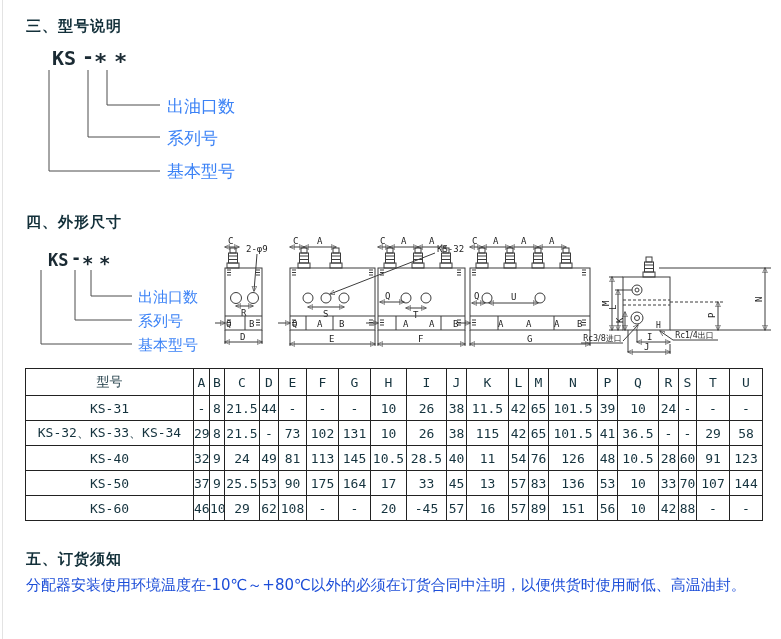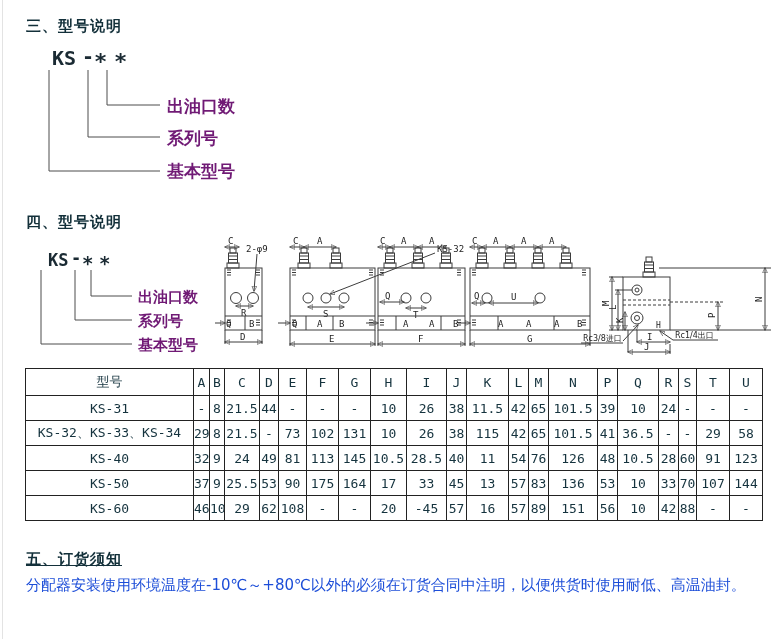--- a/index.html
+++ b/index.html
@@ -6,21 +6,21 @@
   .page { position:relative; width:781px; height:639px; background:#ffffff; overflow:hidden;
           font-family:"DejaVu Sans", sans-serif; color:#17343f; }
   .edge-line { position:absolute; left:2px; top:0; width:1px; height:639px; background:#e3e3e3; }
 
   .sec-h { position:absolute; left:26px; margin:0; font-size:15px; font-weight:bold;
            color:#13303a; letter-spacing:1px; white-space:nowrap; }
 
   .code-txt { position:absolute; font-family:"DejaVu Sans Mono", monospace; font-weight:bold;
               color:#1a2a33; white-space:nowrap;margin-left:12px; }
 
-  .md-label { position:absolute; color:#701a75; font-weight:700; white-space:nowrap; }
+  .md-label { position:absolute; color:#3b82f6; font-weight:400; white-space:nowrap; }
   .md-label.big { font-size:17px; }
   .md-label.small { font-size:15px; }
 
   .lines-svg, .draw-svg { position:absolute; }
   .lines-svg polyline { fill:none; stroke:#4d4d4d; stroke-width:1; }
 
   .draw-svg { left:213px; top:236px; }
   .draw-svg rect, .draw-svg path, .draw-svg line, .draw-svg circle, .draw-svg polyline
       { stroke:#3c3c3c; stroke-width:1; fill:none; }
   .draw-svg .dash { stroke-dasharray:3,2; }
@@ -54,21 +54,21 @@
 
   <svg class="lines-svg" style="left:0; top:0;" width="340" height="185">
     <polyline points="49,70 49,171 160,171"></polyline>
     <polyline points="88,70 88,137 160,137"></polyline>
     <polyline points="107,70 107,105 160,105"></polyline>
   </svg>
   <span class="md-label big" style="left:167px; top:95px;">出油口数</span>
   <span class="md-label big" style="left:167px; top:127px;">系列号</span>
   <span class="md-label big" style="left:167px; top:160px;">基本型号</span>
 
-  <h3 class="sec-h" style="top:213px;">四、型号说明</h3>
+  <h3 class="sec-h" style="top:213px;">四、外形尺寸</h3>
 
   <span class="code-txt" style="left:36px; top:250px; font-size:17px;">KS</span>
   <span class="code-txt" style="left:59px; top:248px; font-size:17px;">-</span>
   <span class="code-txt" style="left:70px; top:252px; font-size:19px;">*</span>
   <span class="code-txt" style="left:87px; top:252px; font-size:19px;">*</span>
 
   <svg class="lines-svg" style="left:0; top:260px;" width="145" height="95">
     <polyline points="41,10 41,84 132,84"></polyline>
     <polyline points="75,10 75,60 132,60"></polyline>
     <polyline points="91,10 91,36 132,36"></polyline>
@@ -411,15 +411,15 @@
           <td>56</td>
           <td>10</td>
           <td>42</td>
           <td>88</td>
           <td>-</td>
           <td>-</td>
         </tr>
       </tbody>
   </table>
 
-  <h3 class="sec-h" style="top:550px;text-decoration:underline;">五、订货须知</h3>
+  <h3 class="sec-h" style="top:550px;">五、订货须知</h3>
   <div class="notice-body">分配器安装使用环境温度在-10℃～+80℃以外的必须在订货合同中注明，以便供货时使用耐低、高温油封。</div>
 </div>
 
 </body></html>

